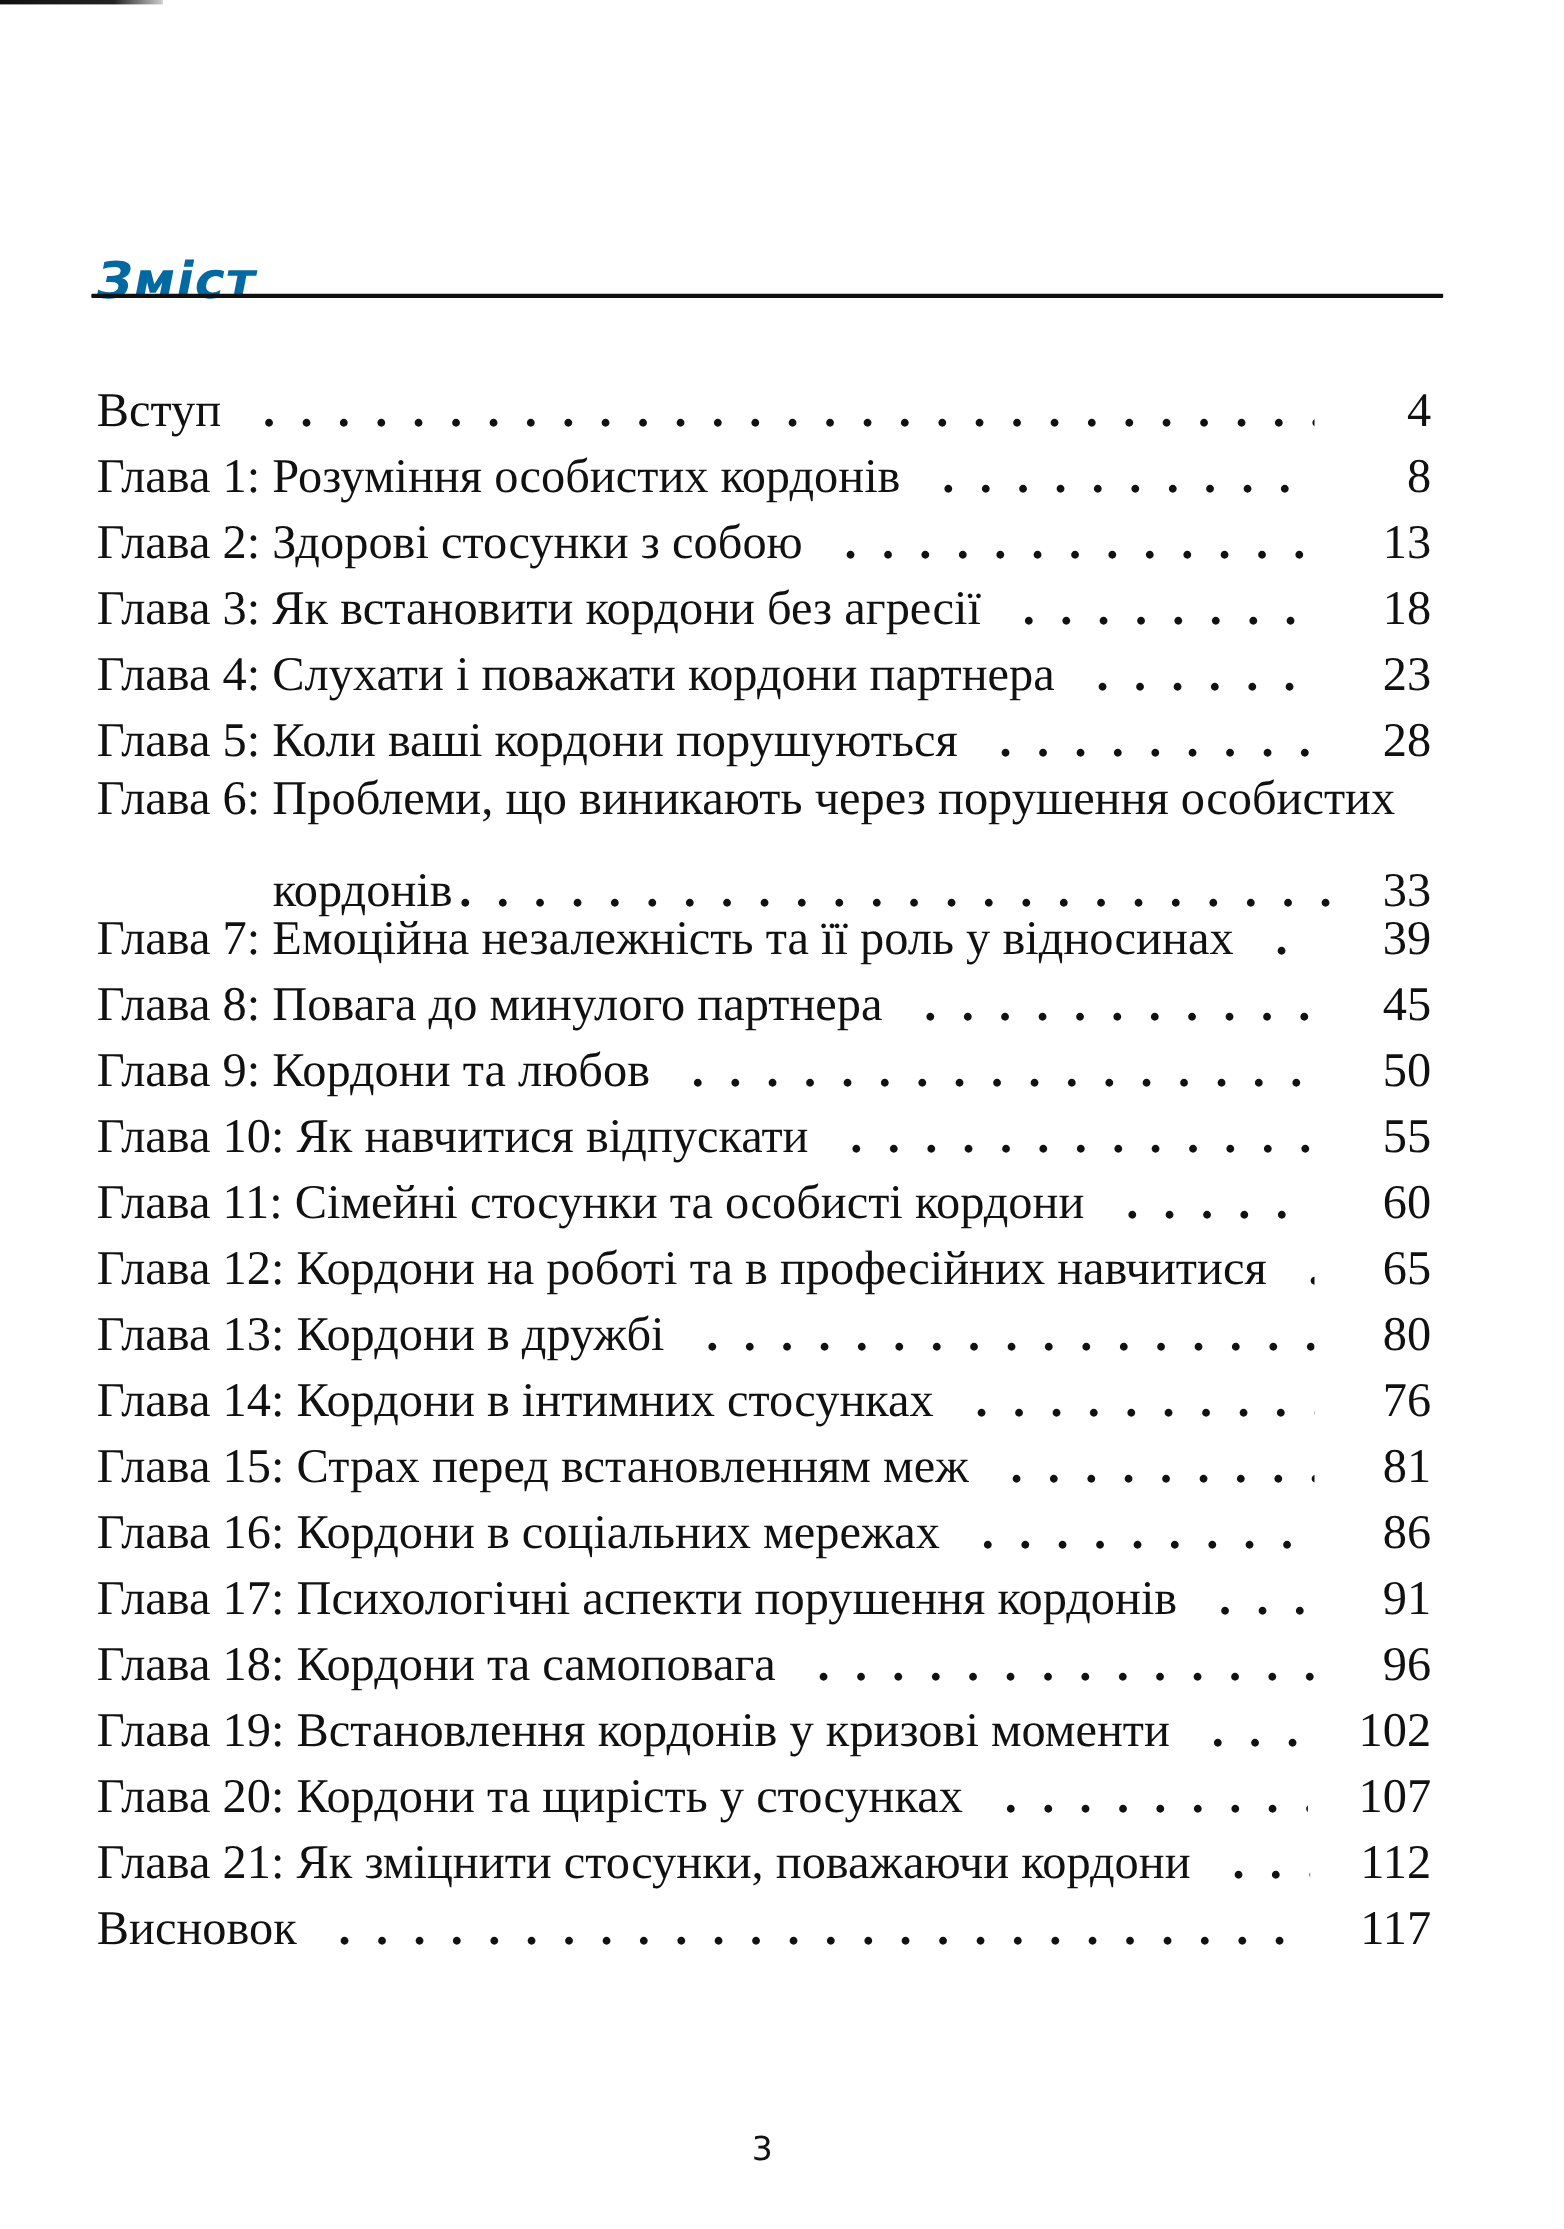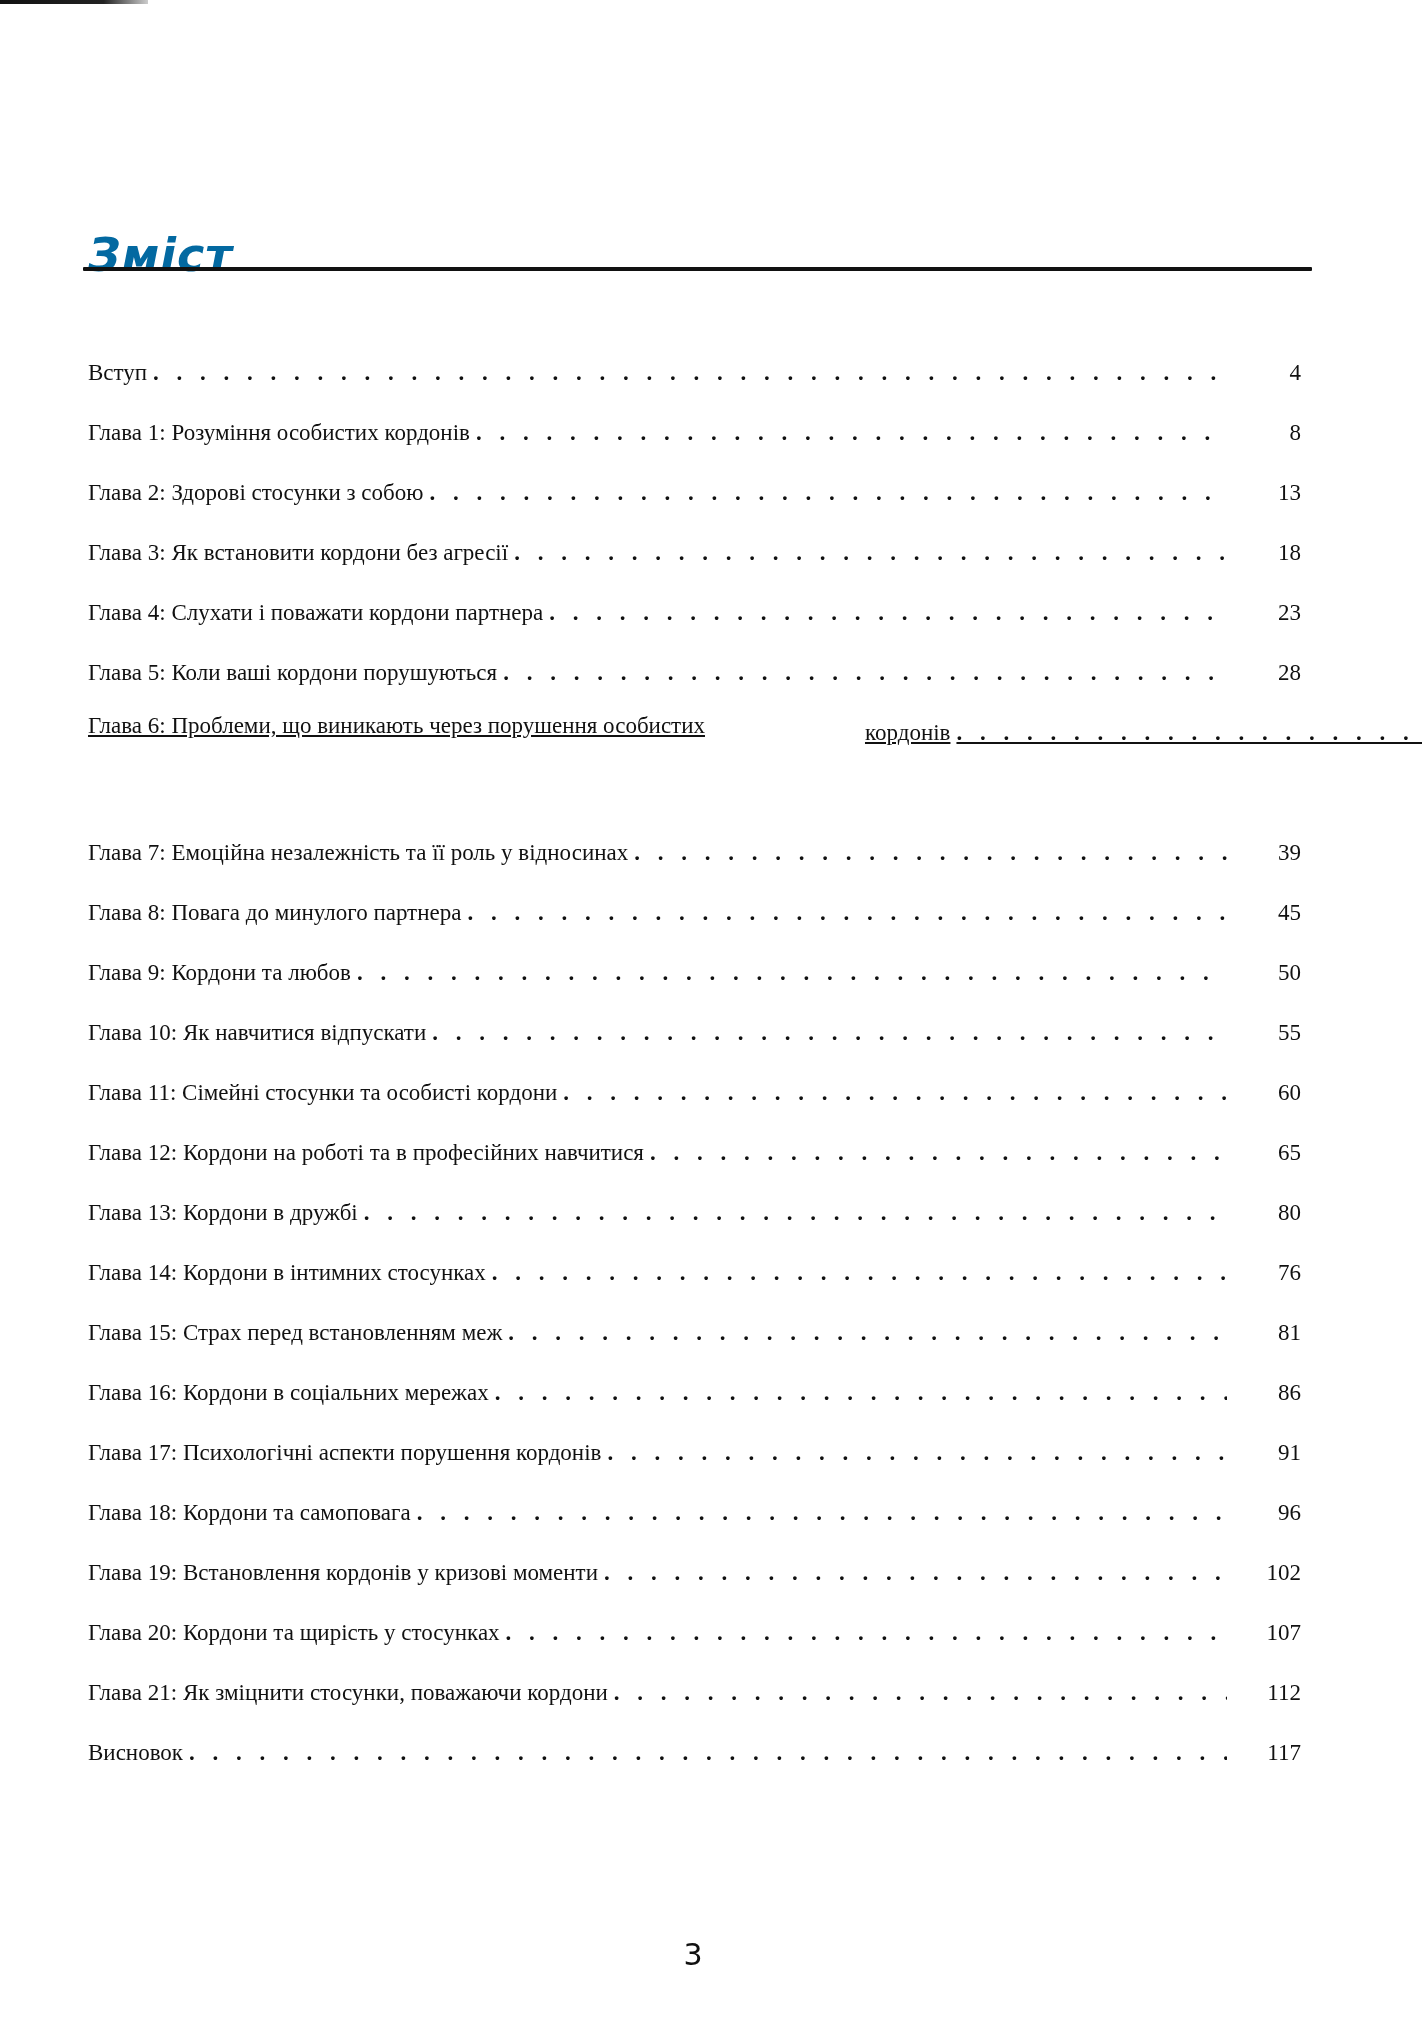--- a/index.html
+++ b/index.html
@@ -49,28 +49,29 @@
       top: 343px;
       width: 1213px;
       margin: 0;
       padding: 0;
       list-style: none;
     }
     .toc-entry {
       display: flex;
       align-items: baseline;
       height: 60px;
-      font-size: 23px;
+      font-size: 44px;
       line-height: 60px;
       white-space: nowrap;
+      gap: 32px;
     }
     .toc-entry.two-line {
       height: 120px;
+      flex-direction: column;
       align-items: stretch;
-      text-decoration: underline;
     }
     .toc-entry .line1 {
       height: 45px;
       line-height: 45px;
       display: block;
     }
     .toc-entry .line2 {
       display: flex;
       align-items: flex-start;
       height: 60px;

